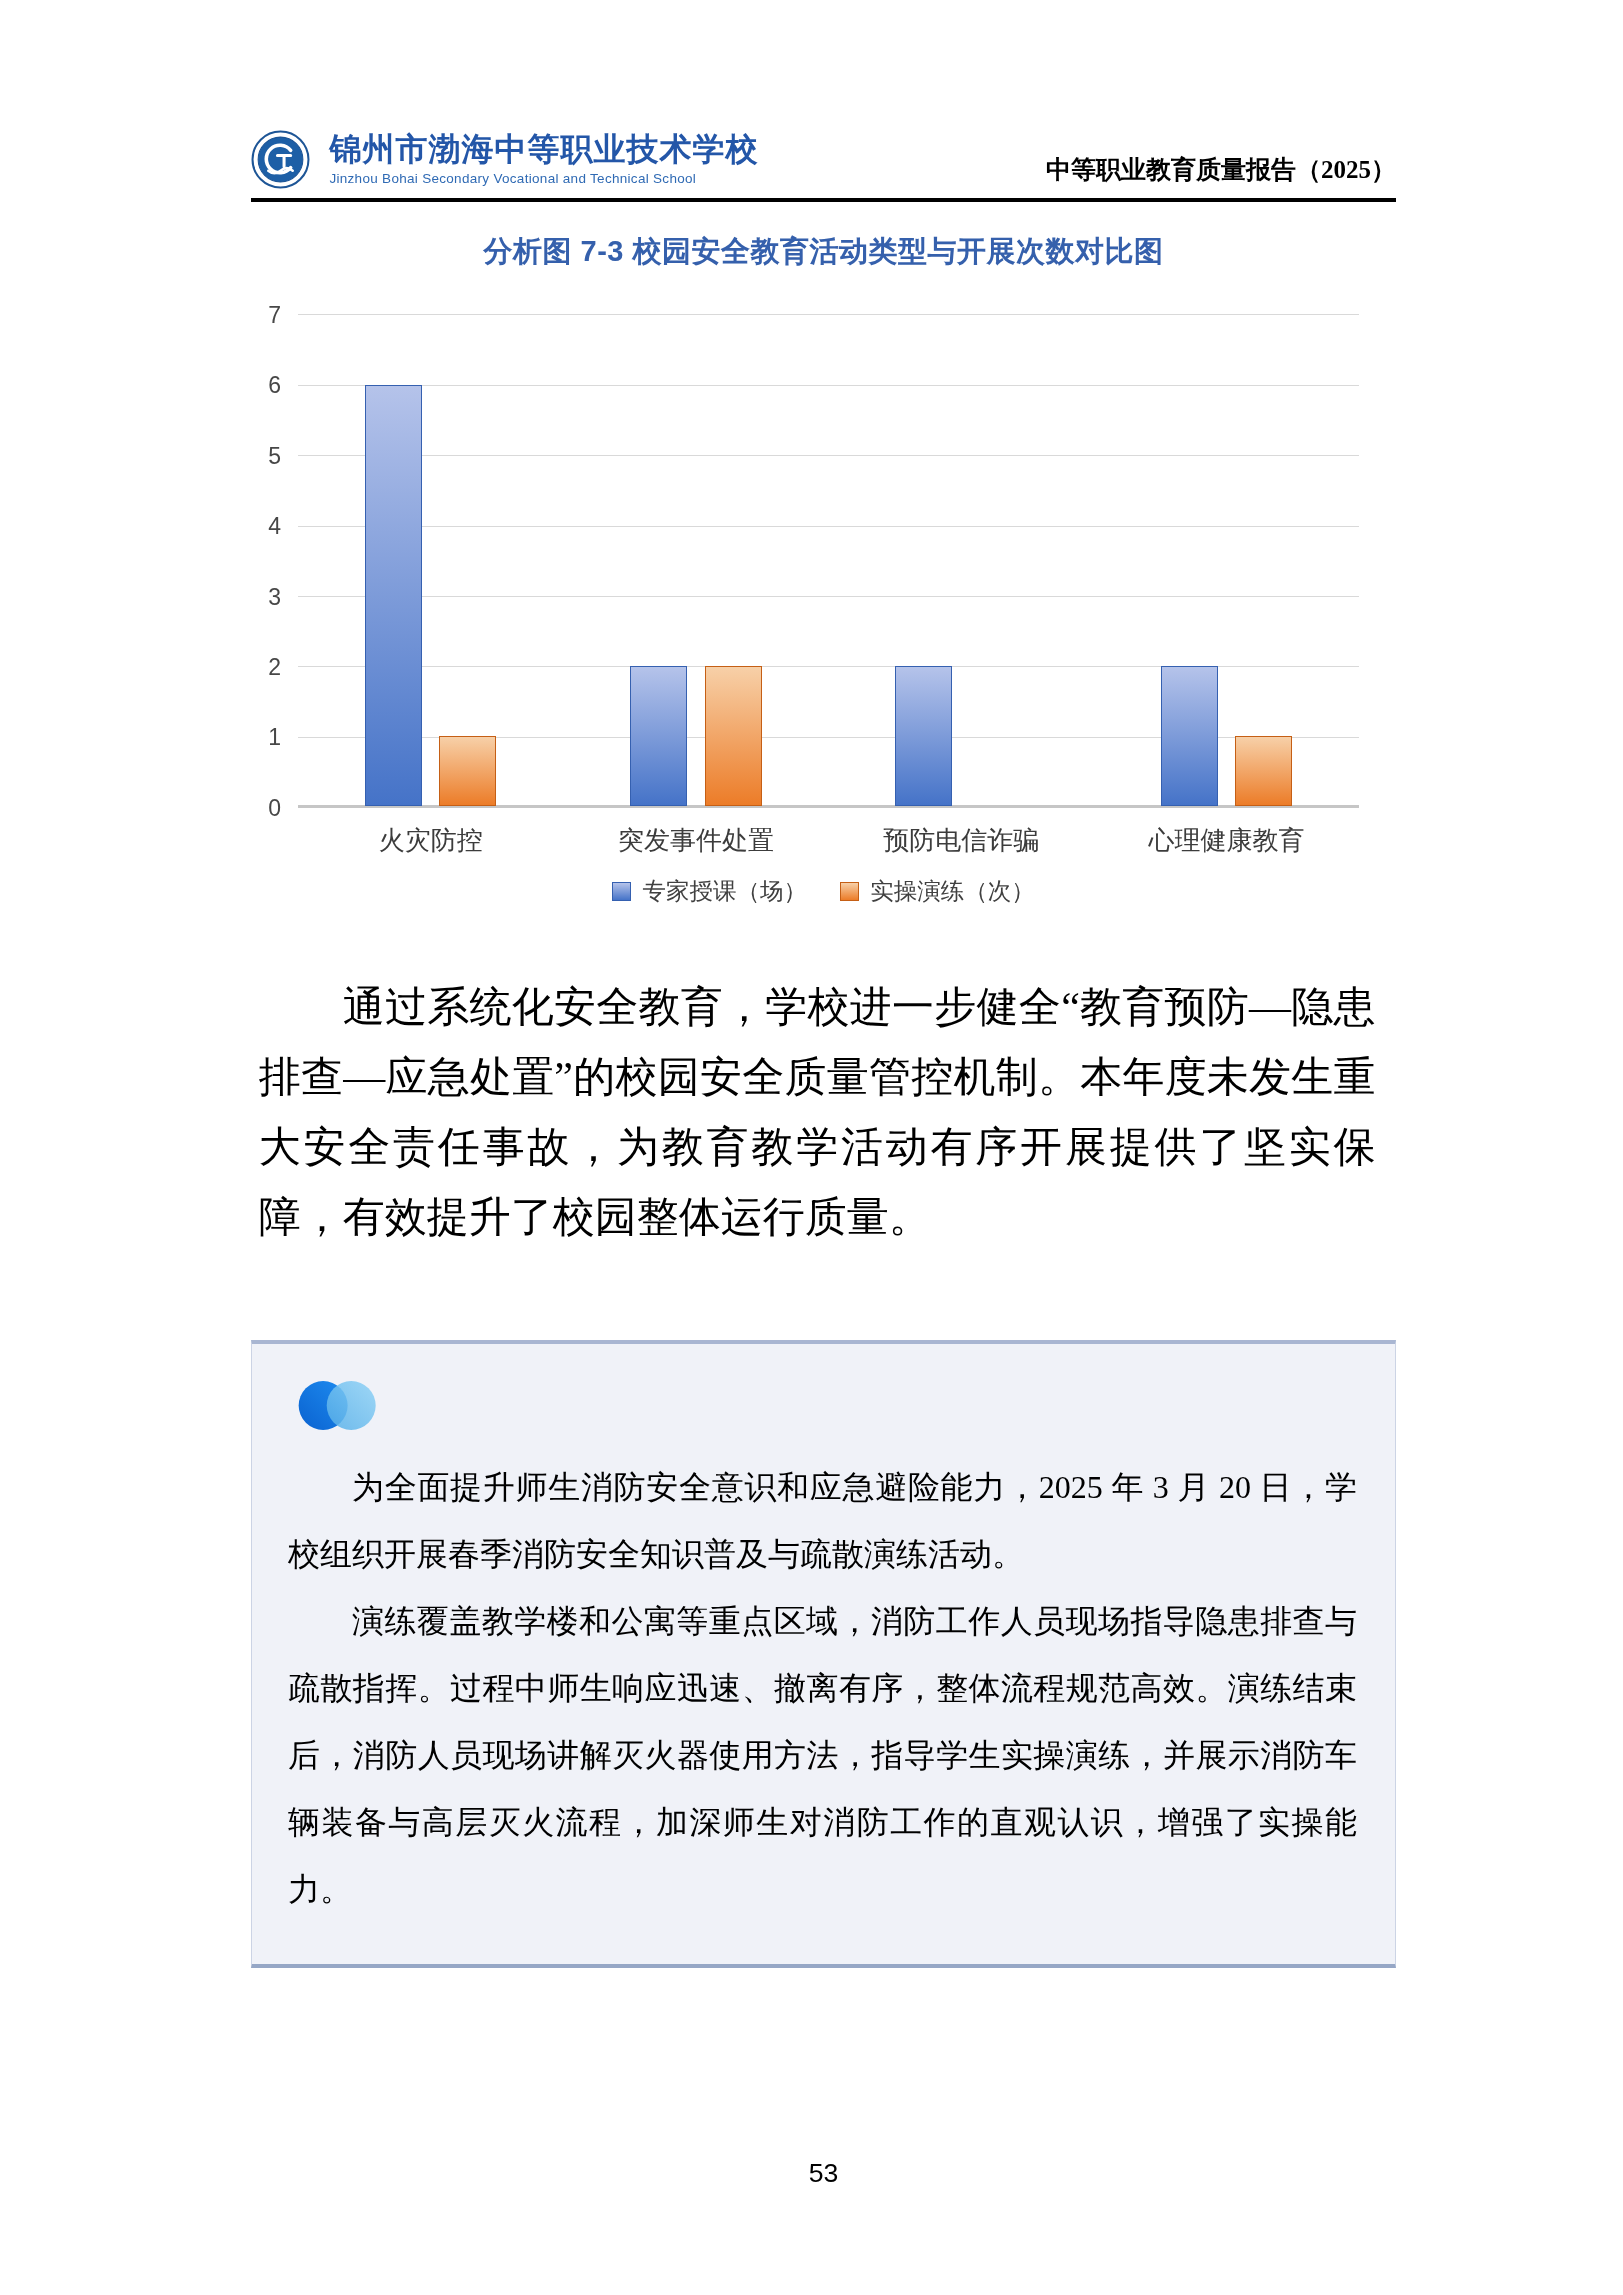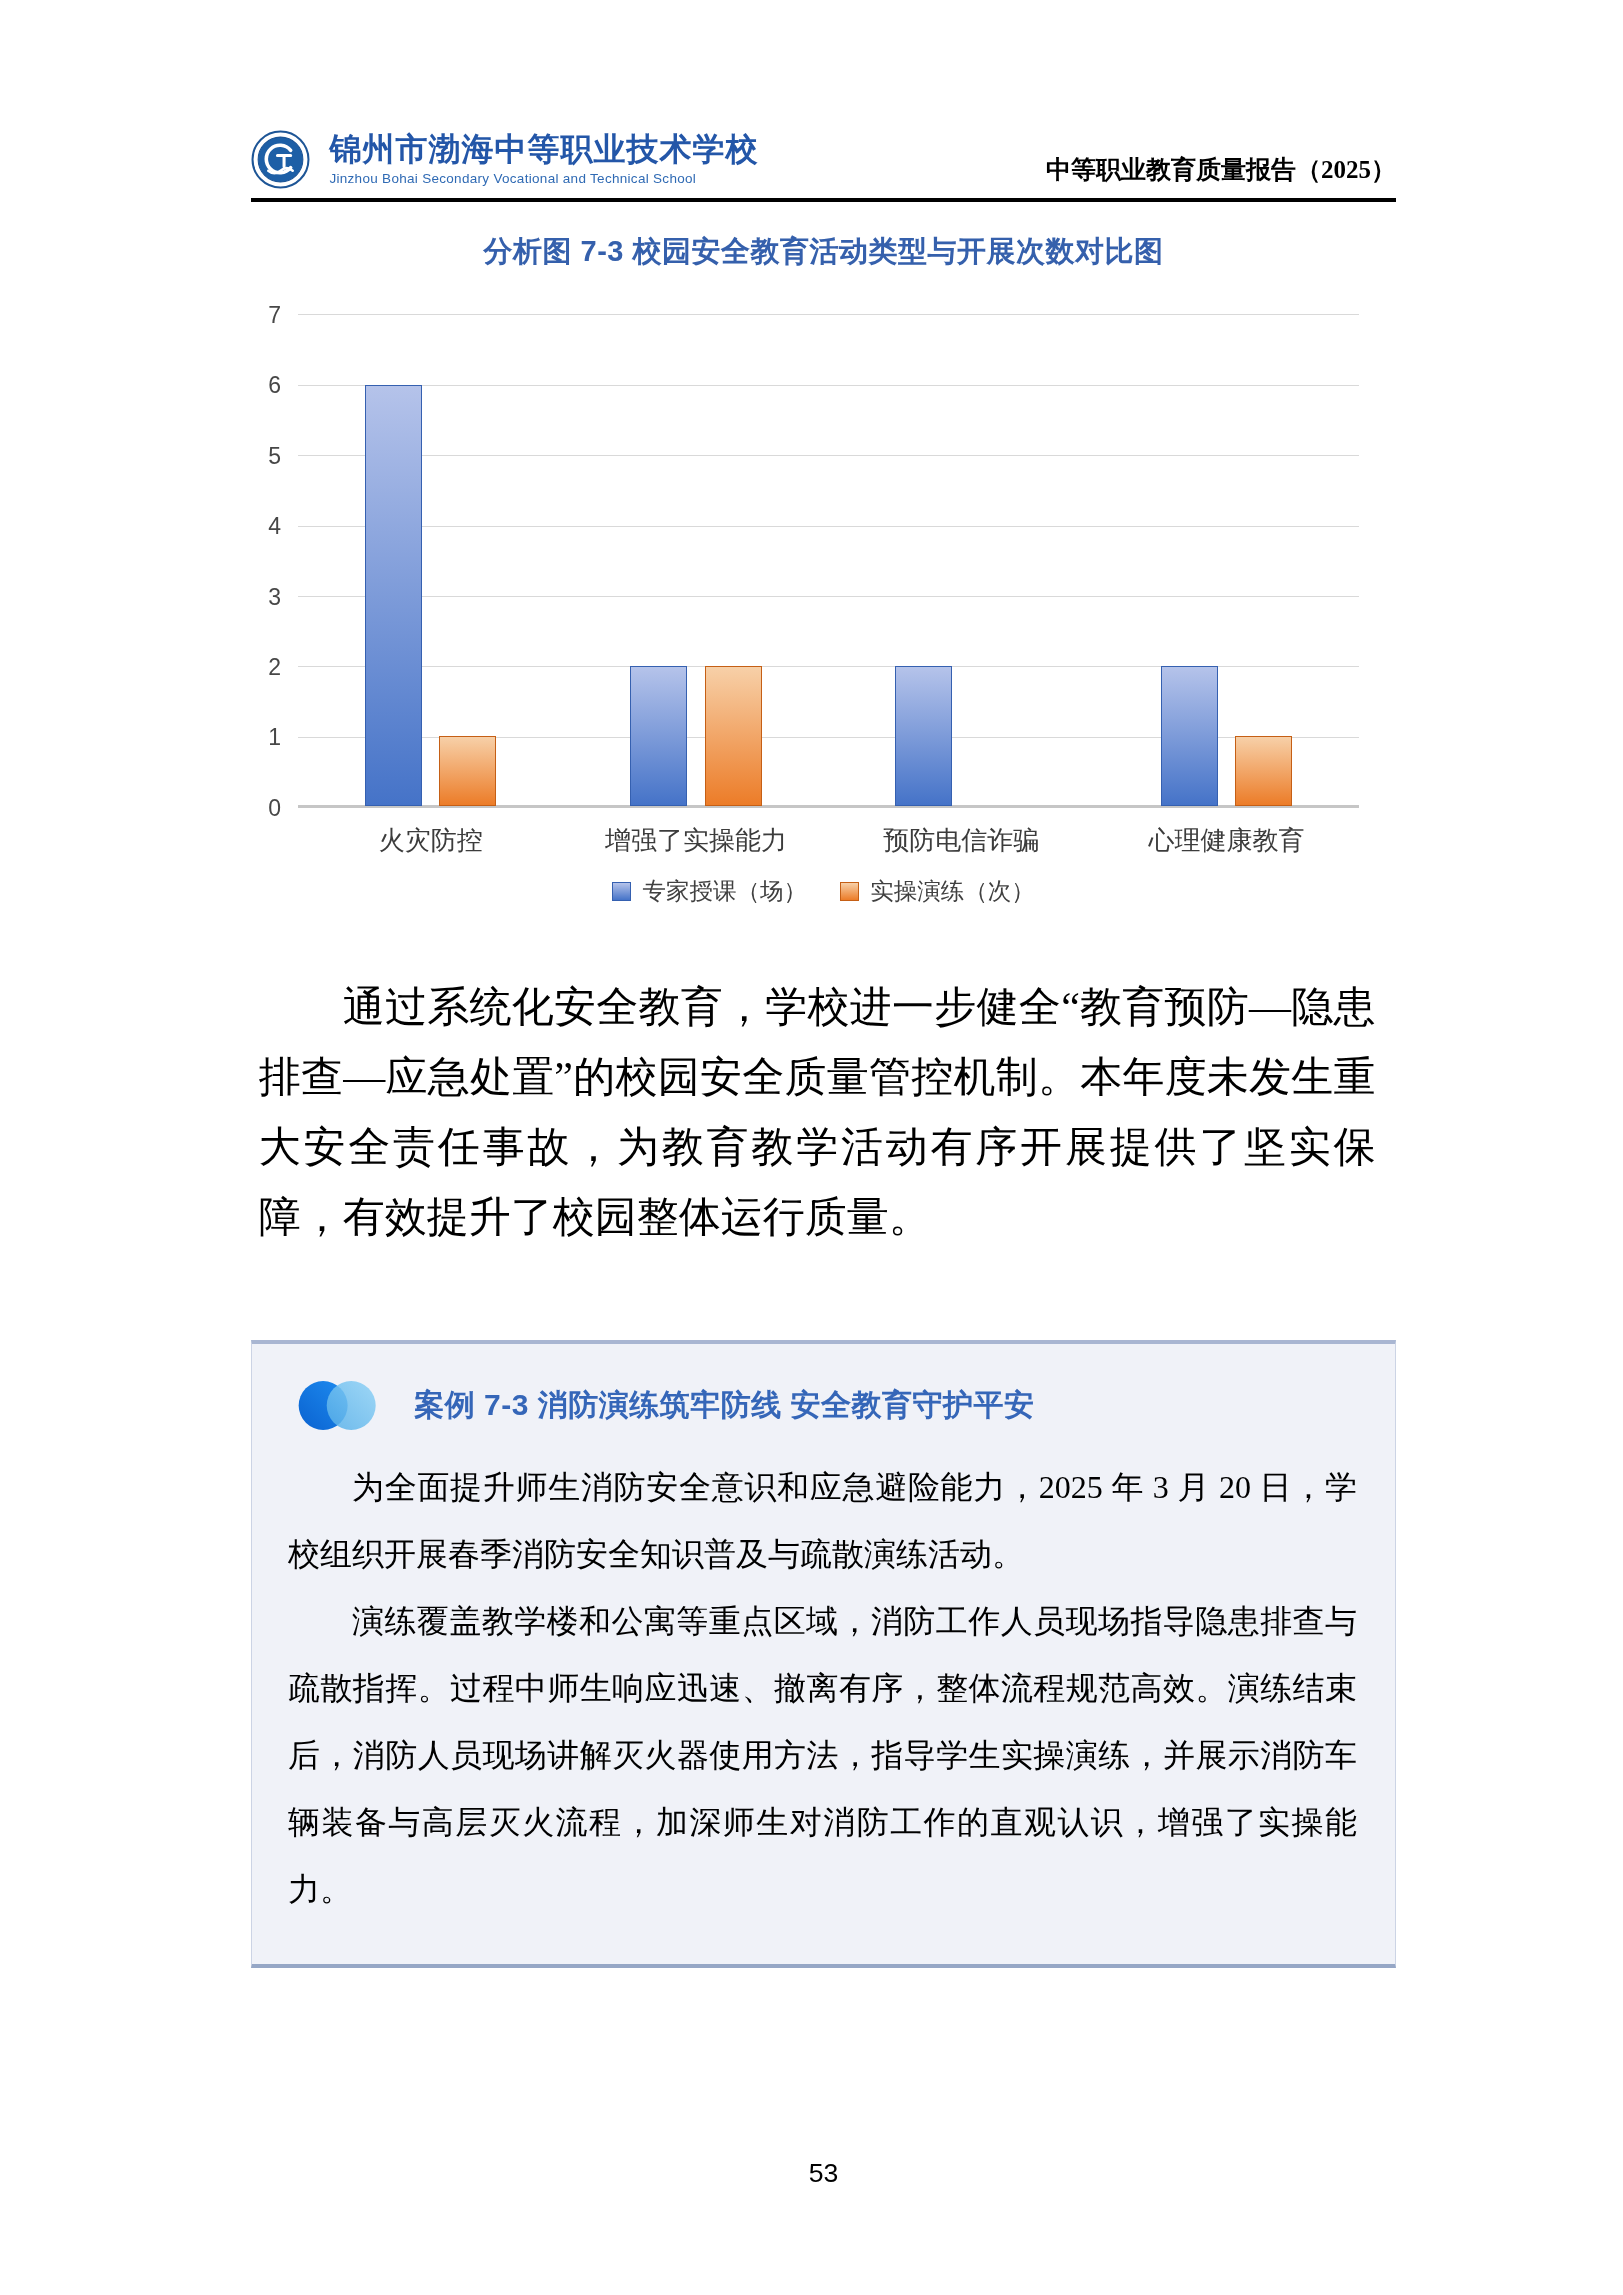--- a/index.html
+++ b/index.html
@@ -118,21 +118,21 @@
             <div class="bar zero" style="height: 0%; background: linear-gradient(rgb(247, 208, 168) 0%, rgb(236, 124, 40) 100%); border-color: rgb(197, 95, 21);"></div>
           </div>
           <div class="group">
             <div class="bar" style="height: 28.5714%; background: linear-gradient(rgb(181, 195, 234) 0%, rgb(69, 115, 200) 100%); border-color: rgb(53, 96, 176);"></div>
             <div class="bar" style="height: 14.2857%; background: linear-gradient(rgb(247, 208, 168) 0%, rgb(236, 124, 40) 100%); border-color: rgb(197, 95, 21);"></div>
           </div>
         </div>
       </div>
     <div class="cats">
         <div class="cat">火灾防控</div>
-        <div class="cat">增强了实操能力</div>
+        <div class="cat">突发事件处置</div>
         <div class="cat">预防电信诈骗</div>
         <div class="cat">心理健康教育</div>
       </div>
     <div class="legend">
         <div class="legend-item">
           <div class="swatch" style="background: linear-gradient(rgb(181, 195, 234) 0%, rgb(69, 115, 200) 100%); border-color: rgb(53, 96, 176);"></div>
           <div class="legend-label">专家授课（场）</div>
         </div>
         <div class="legend-item">
           <div class="swatch" style="background: linear-gradient(rgb(247, 208, 168) 0%, rgb(236, 124, 40) 100%); border-color: rgb(197, 95, 21);"></div>
@@ -151,21 +151,20 @@
               <stop offset="1" stop-color="#1e8cf0"></stop>
             </linearGradient>
             <linearGradient id="gLight" x1="0" y1="1" x2="1" y2="0">
               <stop offset="0" stop-color="#54aee8"></stop>
               <stop offset="1" stop-color="#8fd2f6"></stop>
             </linearGradient>
           </defs>
           <circle cx="49" cy="50" r="48" fill="url(#gDark)"></circle>
           <circle cx="104" cy="50" r="48" fill="url(#gLight)" opacity="0.85"></circle>
         </svg>
-        <div class="case-title">案例 7-3 消防演练筑牢防线 安全教育守护平安</div>
       </div>
       <div class="case-body">
         <p>为全面提升师生消防安全意识和应急避险能力，2025 年 3 月 20 日，学校组织开展春季消防安全知识普及与疏散演练活动。</p>
         <p>演练覆盖教学楼和公寓等重点区域，消防工作人员现场指导隐患排查与疏散指挥。过程中师生响应迅速、撤离有序，整体流程规范高效。演练结束后，消防人员现场讲解灭火器使用方法，指导学生实操演练，并展示消防车辆装备与高层灭火流程，加深师生对消防工作的直观认识，增强了实操能力。</p>
       </div>
     </div>
   </div>
 
   <div class="page-num">53</div>
 </div>

